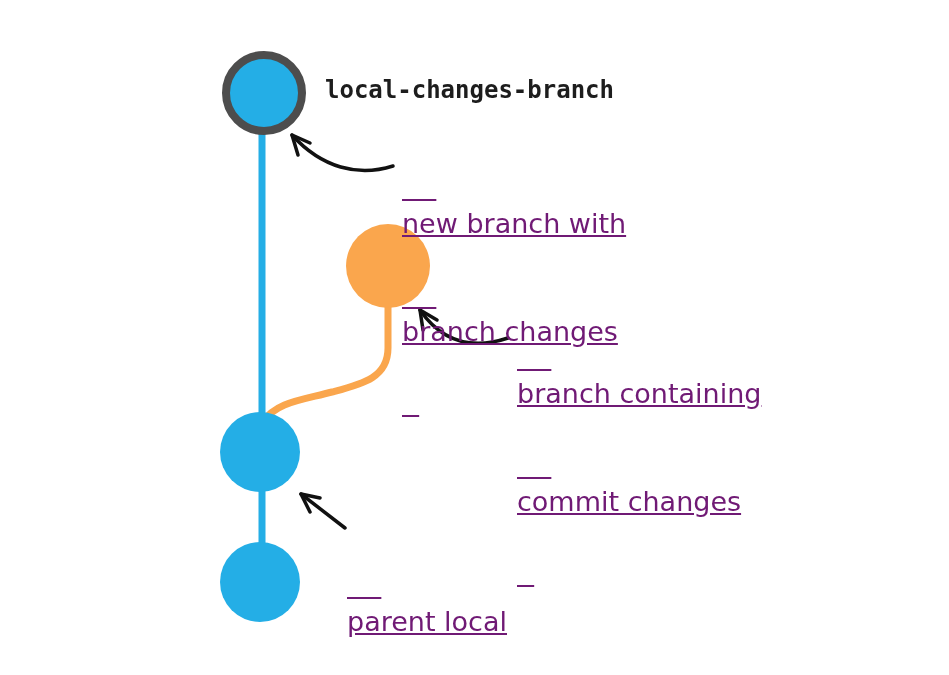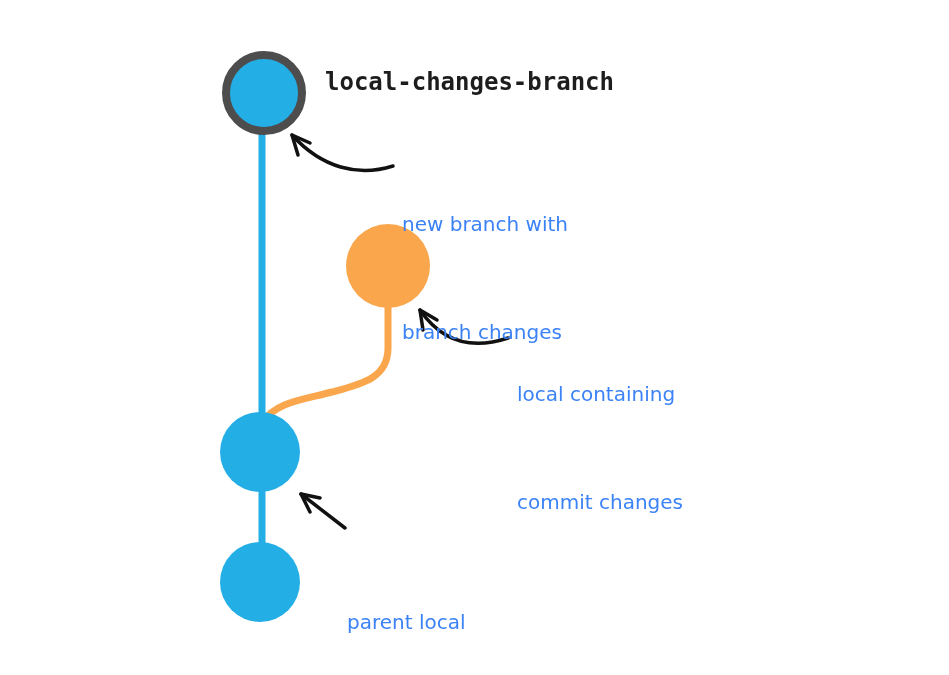--- a/index.html
+++ b/index.html
@@ -27,24 +27,25 @@
   }
   .branch-label {
     font-family: "DejaVu Sans Mono", monospace;
     font-size: 24px;
     font-weight: 600;
     letter-spacing: 0px;
     color: #1d1d1d;
   }
   .annotation {
     font-family: "DejaVu Sans", "Liberation Sans", sans-serif;
-    font-size: 20px;
+    font-size: 27px;
     line-height: 36px;
     font-weight: 400;
-    color: #3b82f6;
+    color: #701a75;
+    text-decoration: underline;
   }
   .annotation div { white-space: pre; }
 </style>
 </head>
 <body>
 
 <div class="canvas">
 
   <svg class="edges-svg" width="949" height="675" viewBox="0 0 949 675">
 
@@ -69,30 +70,30 @@
       <path d="M 508 338 C 472 350 442 342 420 310"></path>
       <polyline points="437,320 420,310 423,330"></polyline>
     </g>
 
     <g fill="none" stroke-width="3.5" stroke-linecap="round" stroke-linejoin="round" stroke="#111111">
       <path d="M 345 528 L 301 494"></path>
       <polyline points="320,498 301,494 310,512"></polyline>
     </g>
   </svg>
 
-  <div class="label branch-label" style="left:325px; top:68px;">local-changes-branch</div>
+  <div class="label branch-label" style="left:325px; top:76px;">local-changes-branch</div>
 
 
   <div class="label annotation" style="left:402px; top:134px;">
     <div>new branch with</div>
     <div>branch changes</div>
   </div>
 
   <div class="label annotation" style="left:517px; top:304px;">
-    <div>local containing</div>
+    <div>branch containing</div>
     <div>commit changes</div>
   </div>
 
   <div class="label annotation" style="left:347px; top:532px;">
     <div>parent local</div>
   </div>
 
 </div>
 
 </body></html>

